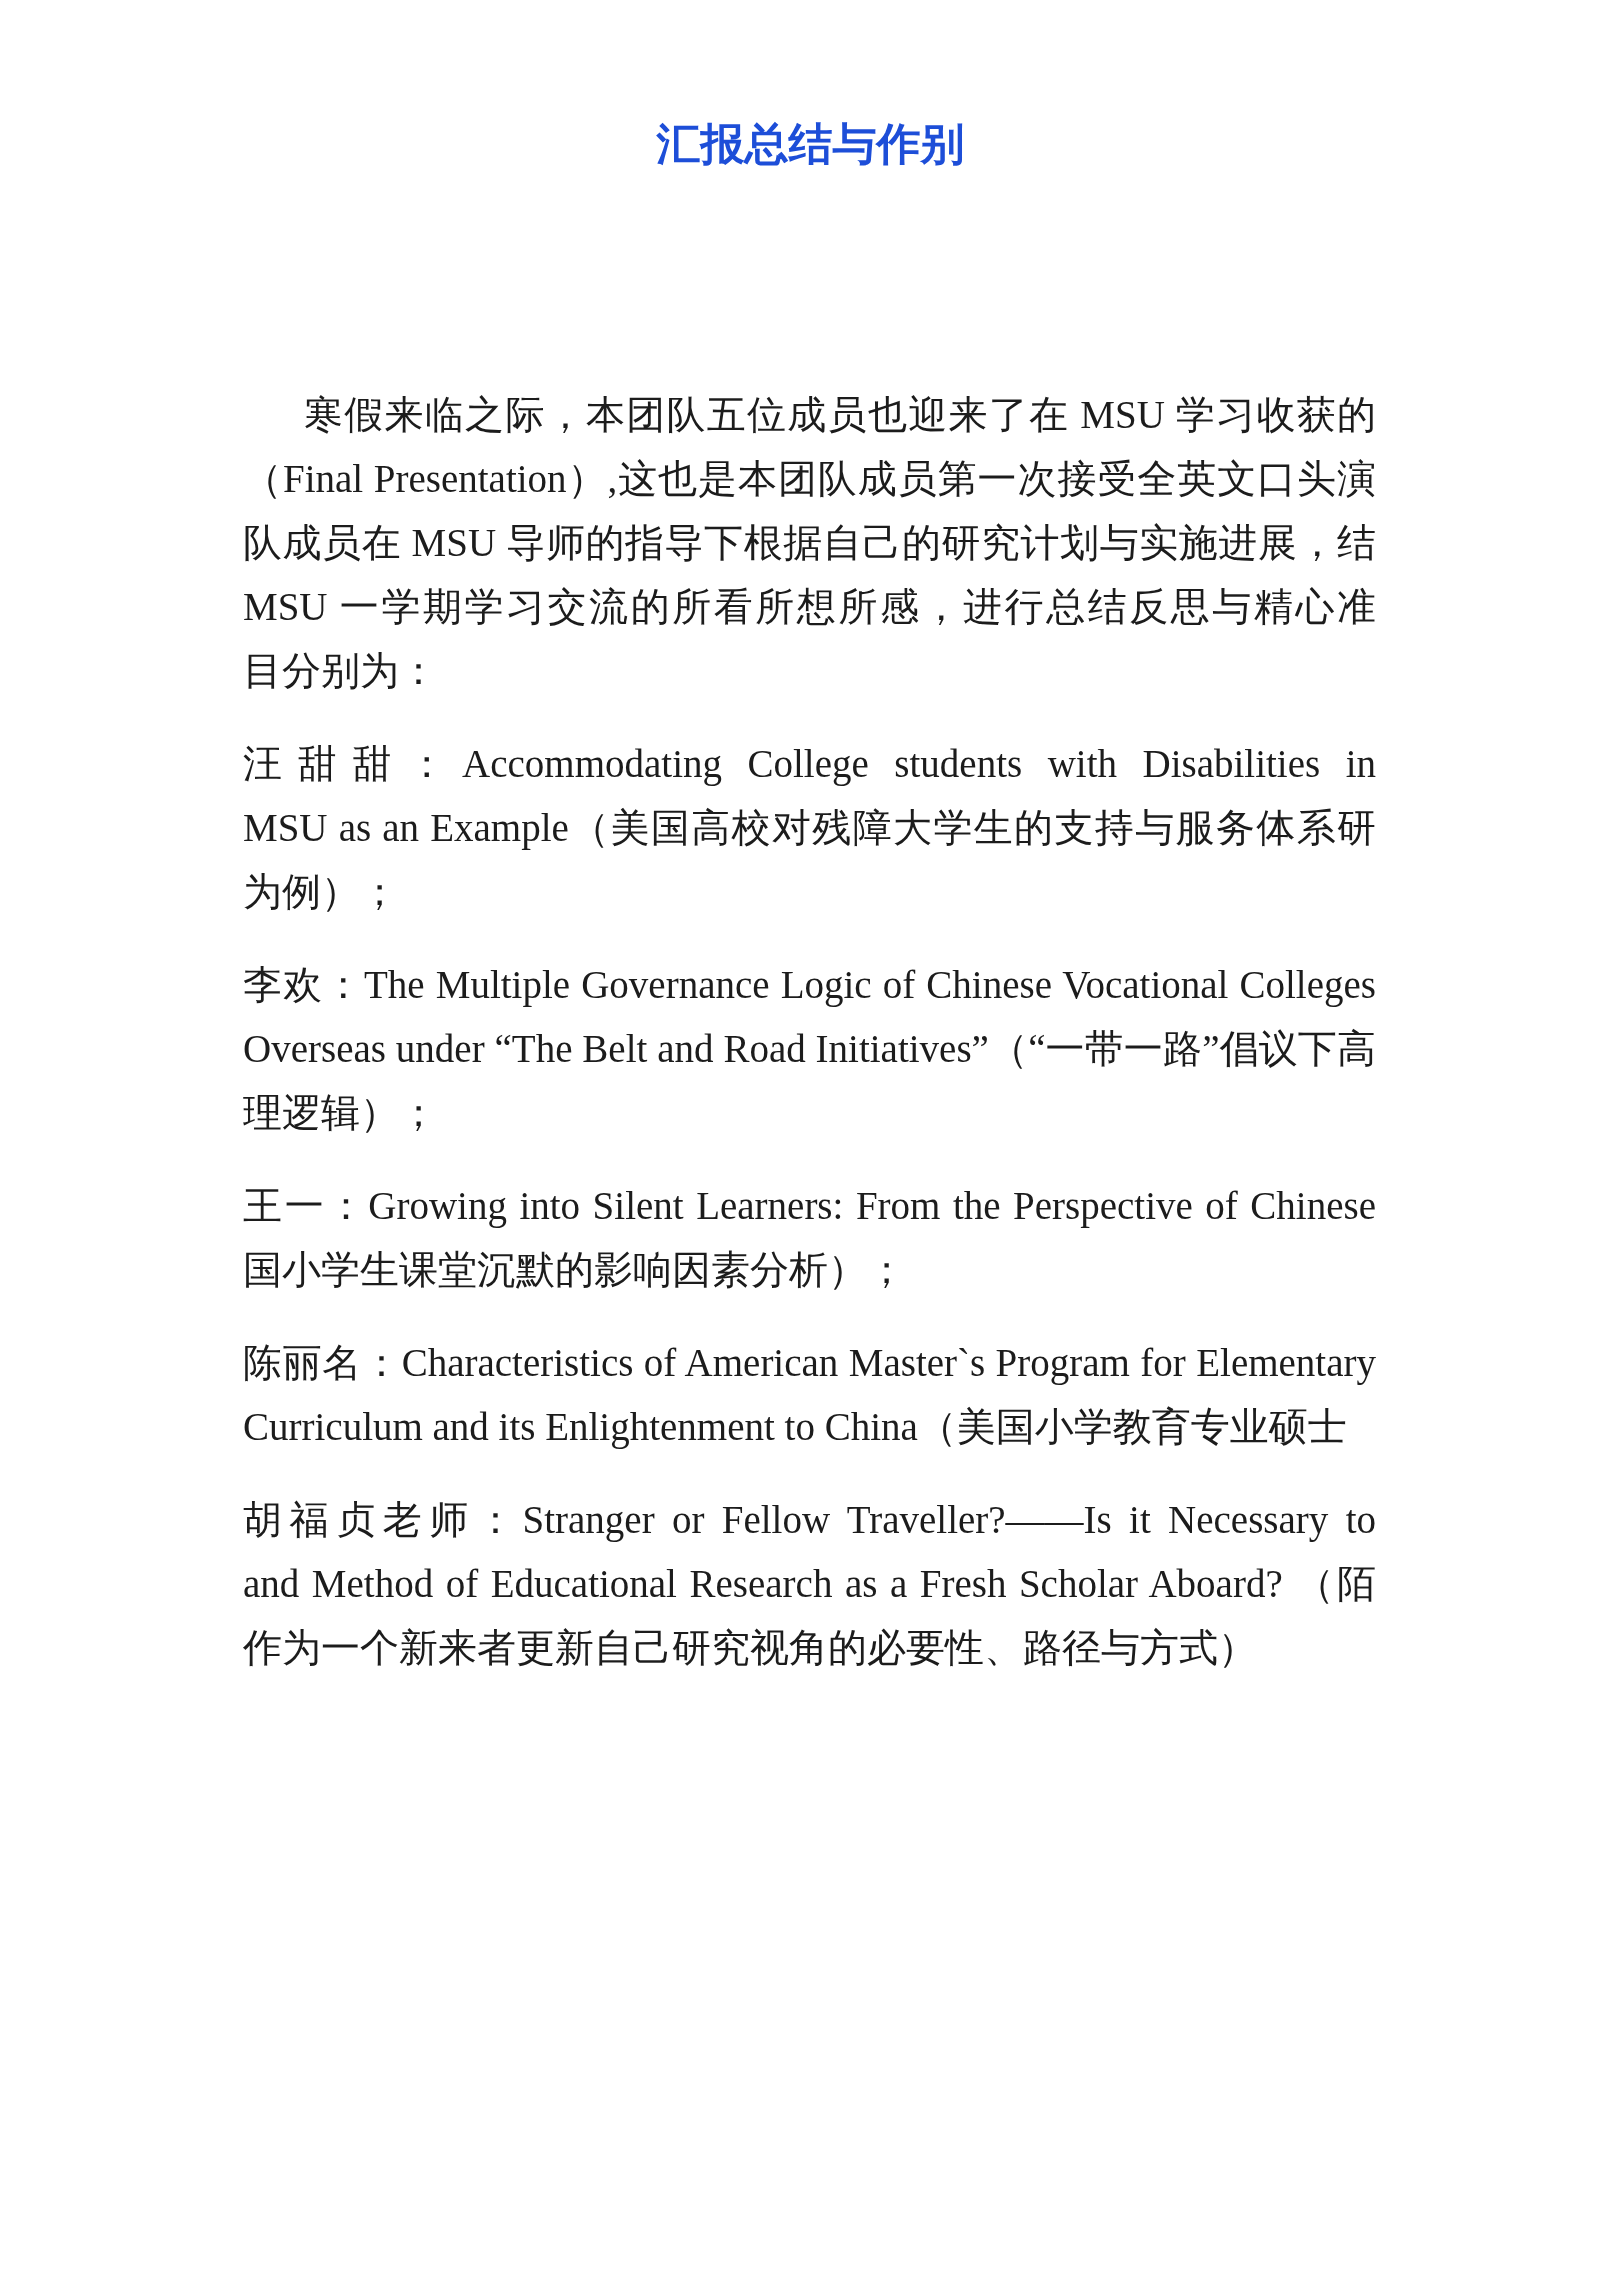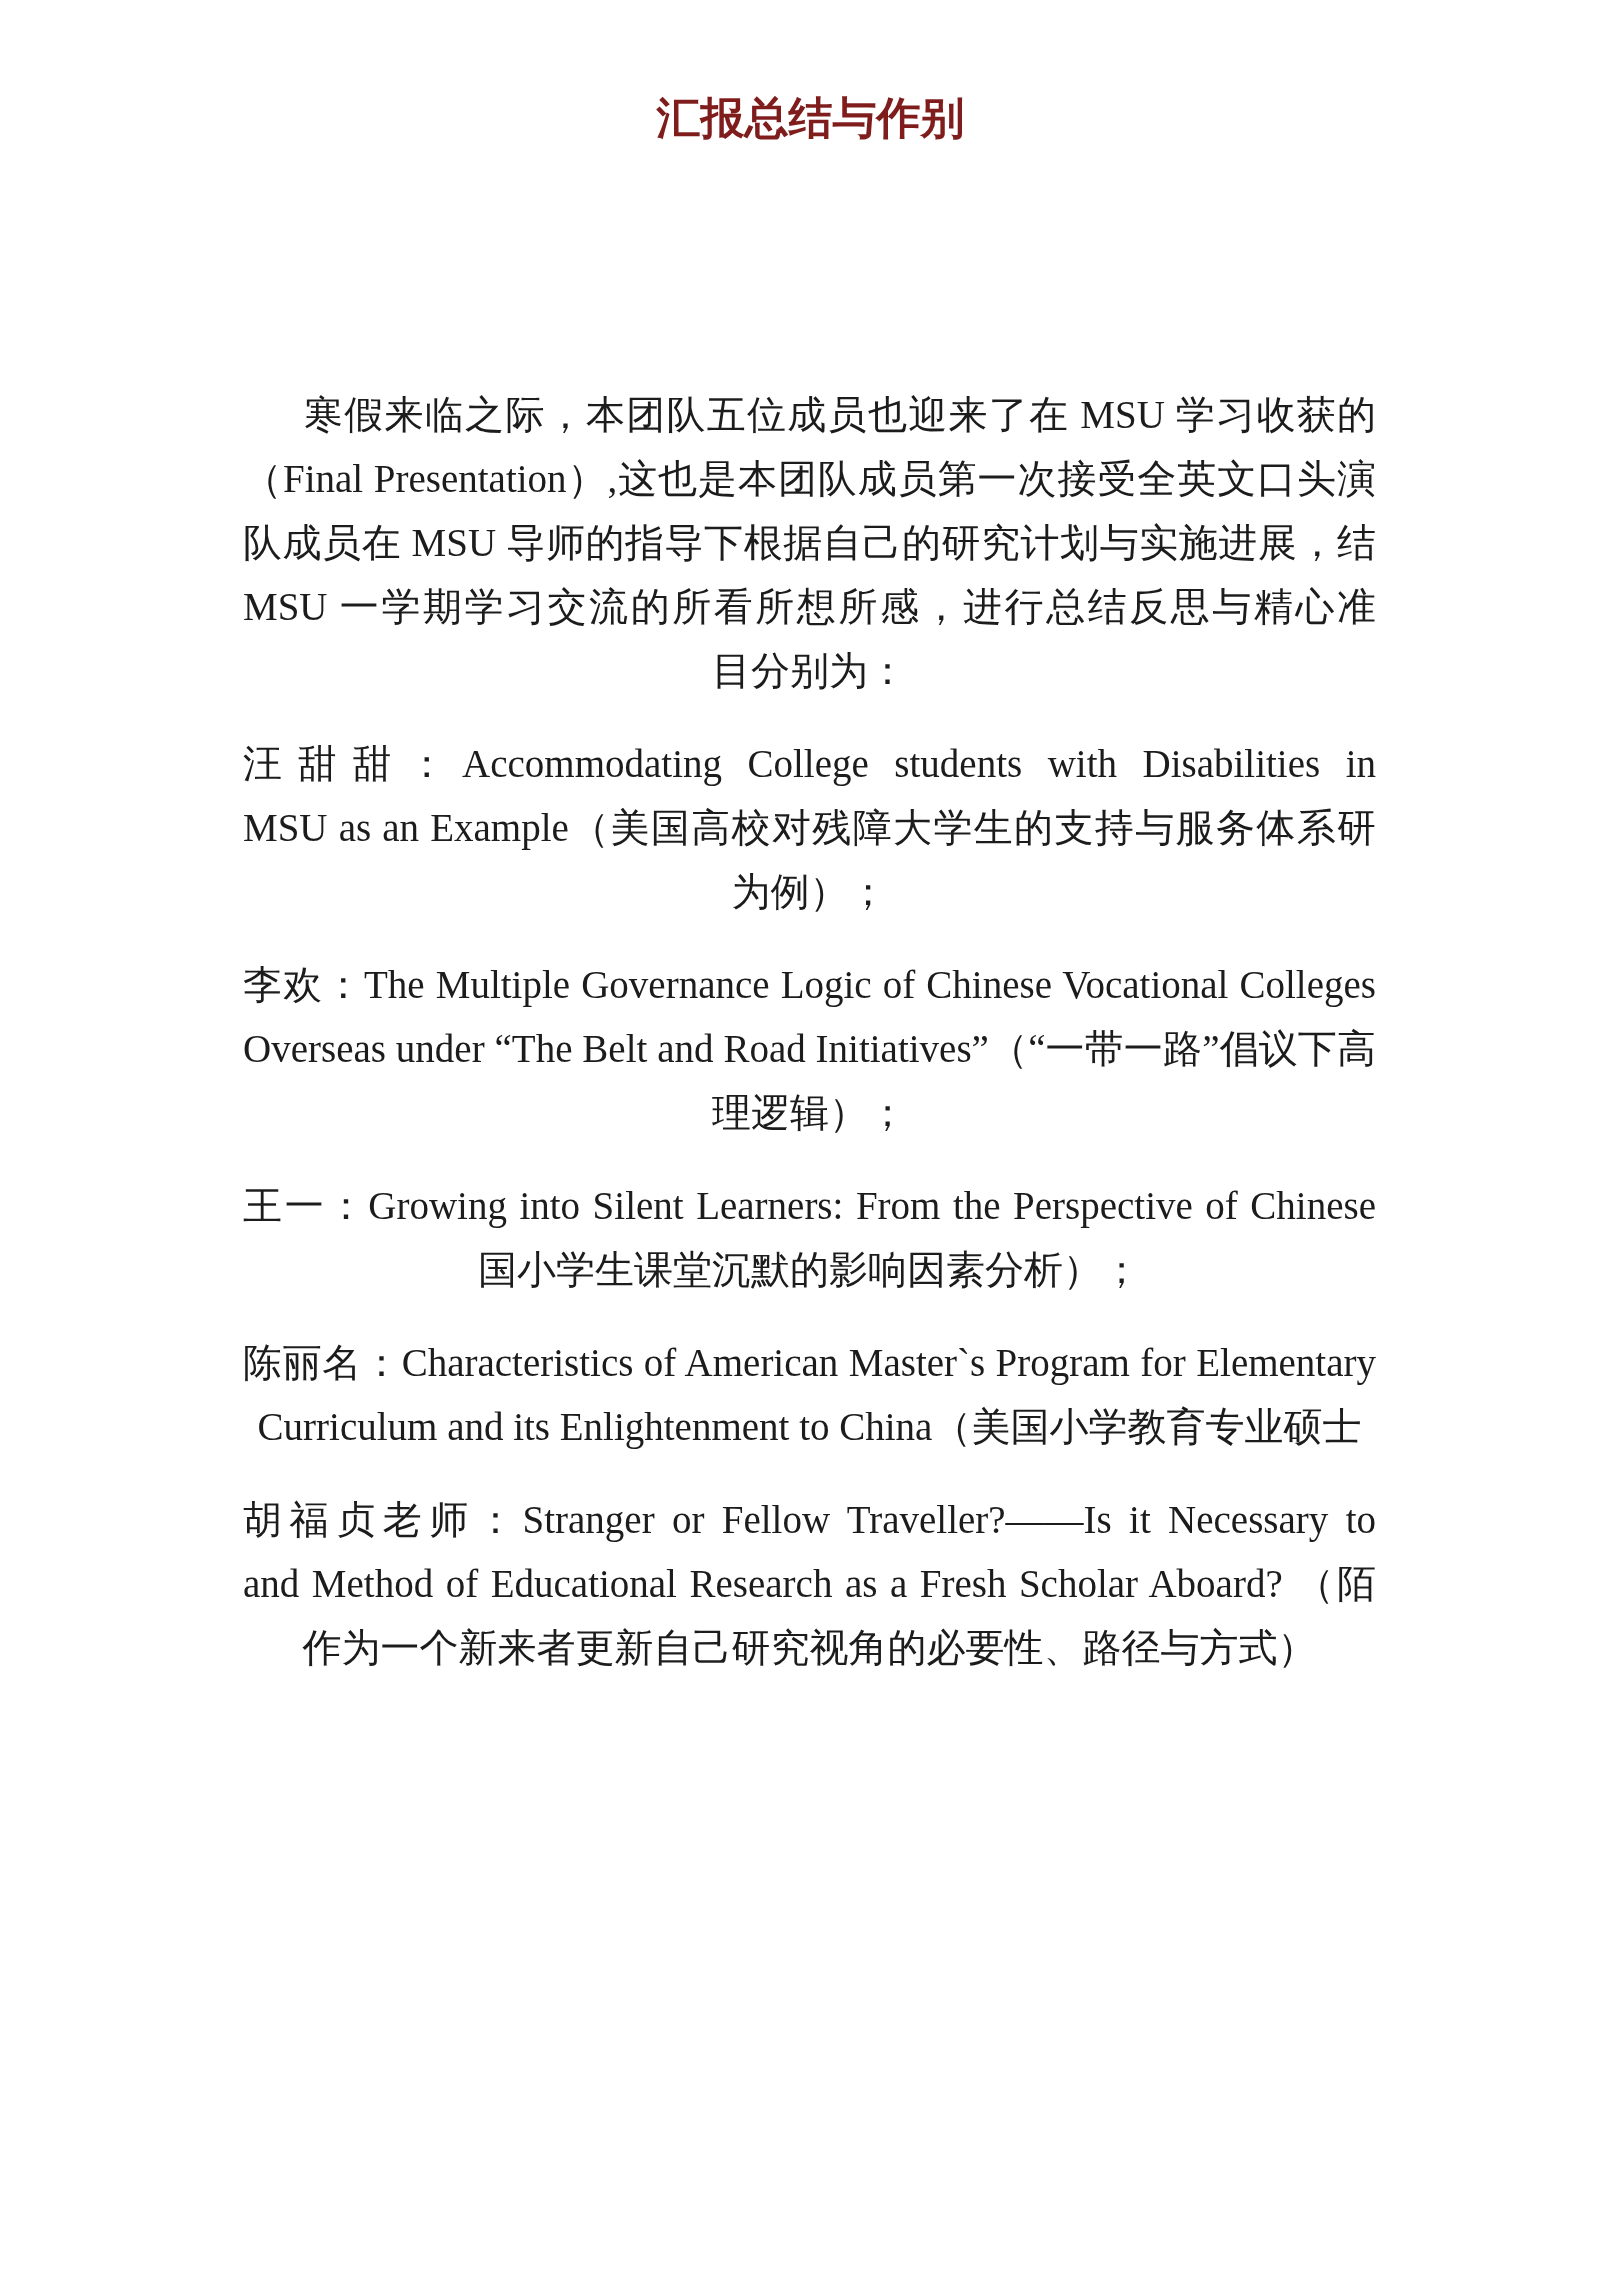--- a/index.html
+++ b/index.html
@@ -7,41 +7,41 @@
     position: relative;
     width: 1621px;
     height: 2293px;
     background: #ffffff;
     font-family: "Liberation Serif", "DejaVu Serif", serif;
     color: #1c1c1c;
     overflow: hidden;
   }
   .doc-title {
     margin: 0;
-    padding-top: 90px;
+    padding-top: 116px;
     text-align: center;
     font-size: 44px;
     line-height: 57px;
     font-weight: bold;
-    color: #7f1d1d;
+    color: #1d4ed8;
     font-family: "Liberation Serif", "DejaVu Serif", serif;
   }
   .body-text {
     position: absolute;
     left: 243px;
     top: 383px;
     width: 1133px;
     font-size: 39px;
   }
   .para { margin: 0 0 29px 0; }
   .line {
     line-height: 64px;
     max-height: 64px;
     overflow: hidden;
-    text-align: center;
+    text-align: left;
   }
   .line.jz {
     text-align: justify;
     text-align-last: justify;
   }
   .line.ind { text-indent: 61px; }
 </style>
 </head>
 <body>
 

